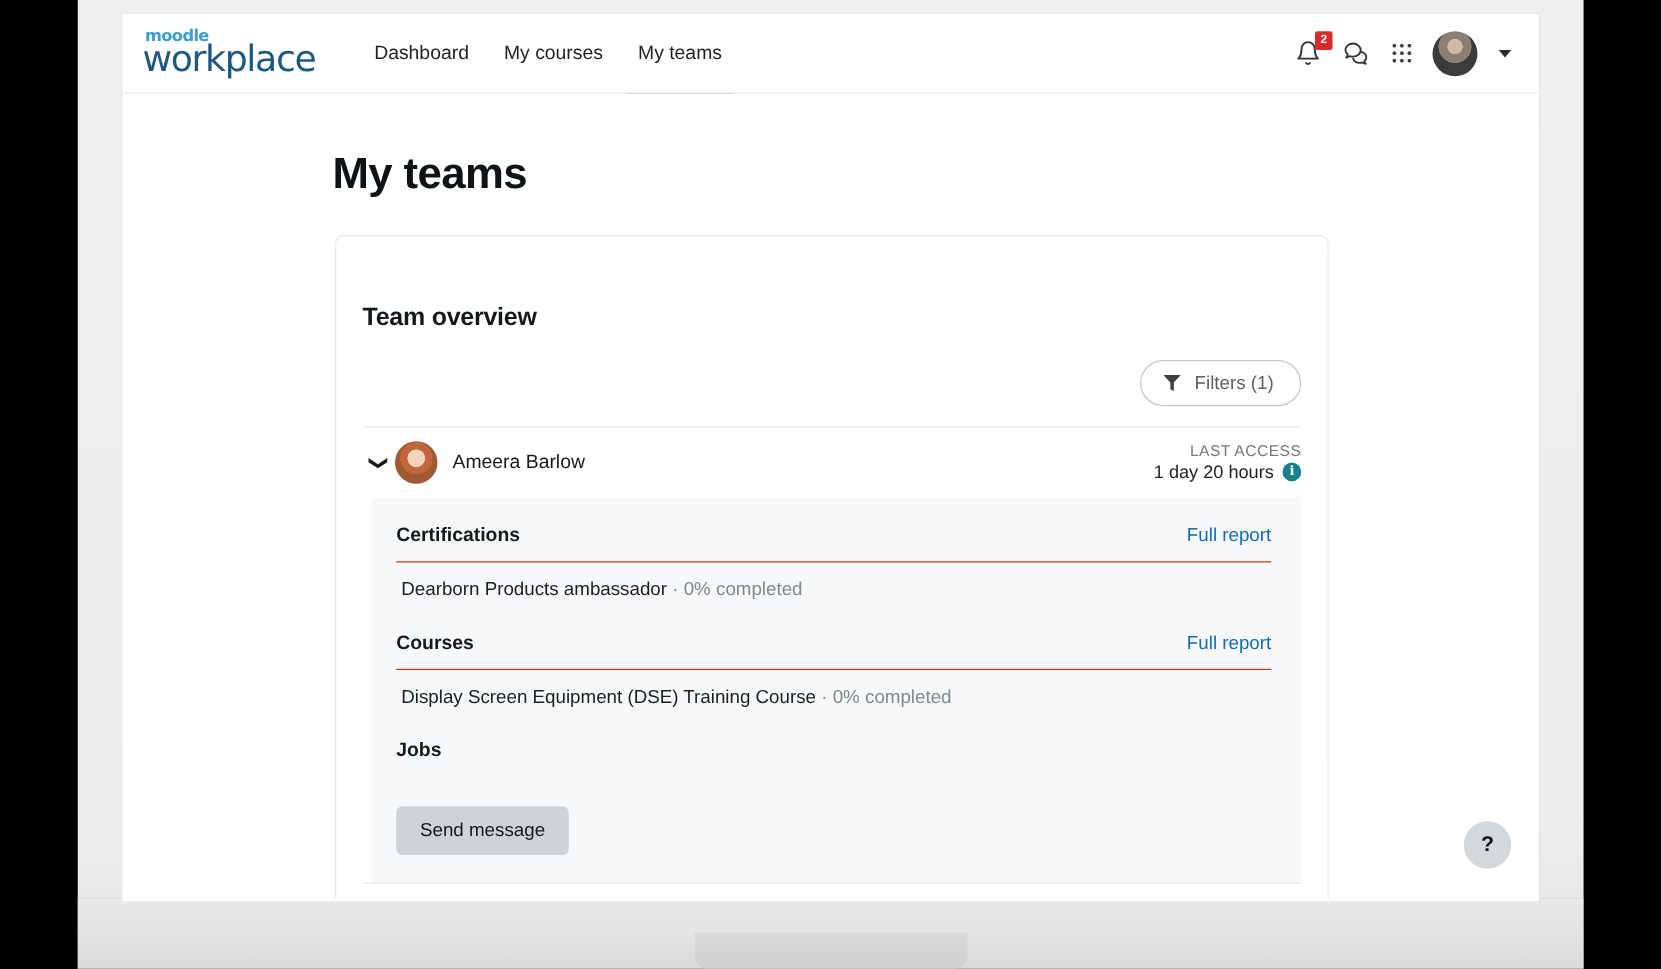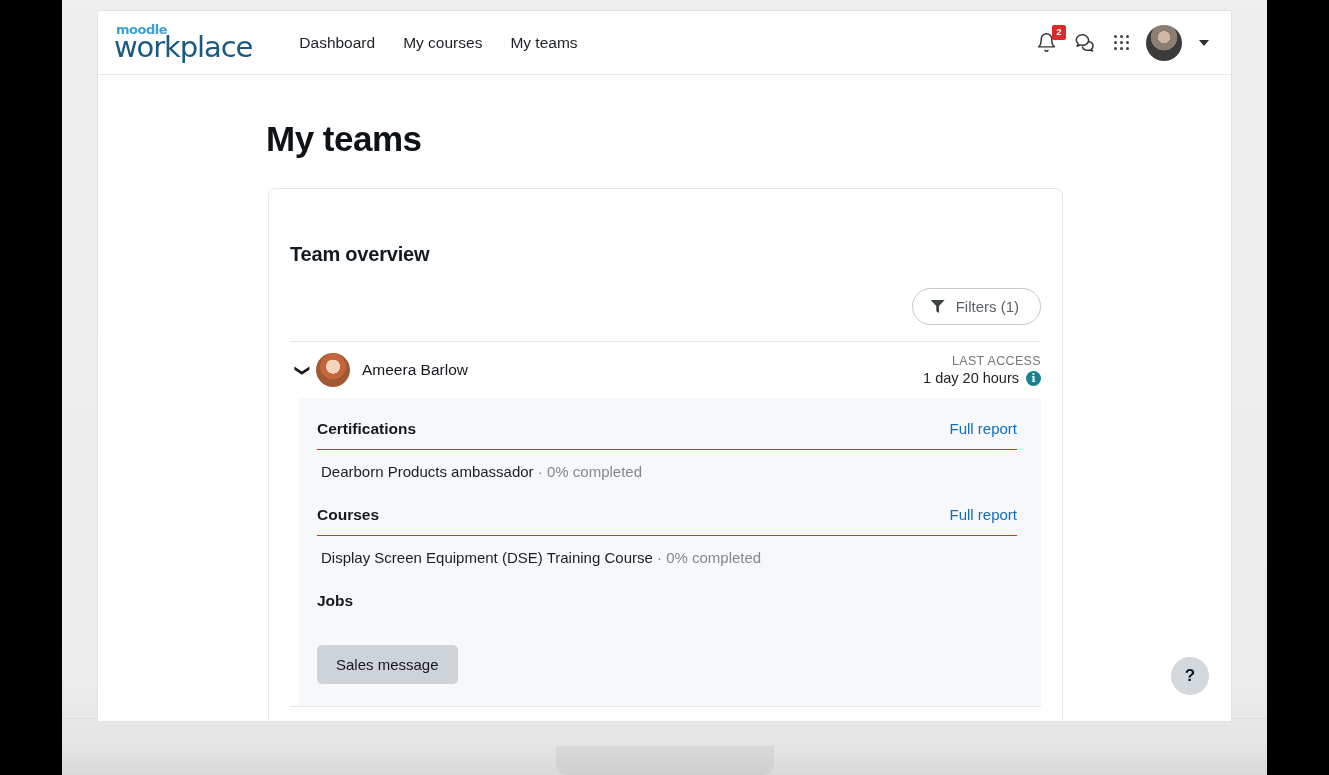--- a/index.html
+++ b/index.html
@@ -147,21 +147,21 @@
   .member-row:first-child { border-top: 1px solid #e9e9e9; }
   .chev {
     width: 26px; flex: none; display: flex; align-items: center; justify-content: center;
     color: #16191c; font-size: 15px; cursor: pointer;
   }
   .chev .glyph { display:block; line-height:1; transform-origin: 50% 50%; }
   .chev.open .glyph { transform: rotate(90deg); }
   .member-name { font-size: 15.5px; color: #15191d; margin-left: 12px; }
   .member-meta { margin-left: auto; text-align: right; }
   .meta-label { font-size: 12.5px; color: #73797d; letter-spacing: 0.35px; }
-  .meta-value { font-size: 14.5px; color: #1b1f23; display: flex; align-items: flex-end; justify-content: flex-end; gap: 7px; margin-top: 2px; }
+  .meta-value { font-size: 14.5px; color: #1b1f23; display: flex; align-items: flex-start; justify-content: flex-end; gap: 7px; margin-top: 2px; }
   .info-icon {
     width: 15px; height: 15px; border-radius: 50%; background: #17818f;
     color: #fff; font-size: 10.5px; font-weight: 700; line-height: 15px;
     text-align: center; font-family: "DejaVu Serif", serif; flex: none; cursor: pointer;
   }
 
   
   .detail {
     background: #f7f8f9;
     margin: 0 0 0 8px;
@@ -299,21 +299,21 @@
             <div class="detail-item">
               <span>Display Screen Equipment (DSE) Training Course</span><span class="muted"> · </span><span class="muted">0% completed</span>
             </div>
 
             <div class="detail-section-head">
               <span class="detail-section-title">Jobs</span>
               <span class="full-report"></span>
             </div>
 
             <div class="detail-actions">
-              <button class="btn-secondary">Sales message</button>
+              <button class="btn-secondary">Send message</button>
             </div>
           </div>
 
           <div class="member-row">
             
             
             
             
           </div>
 

